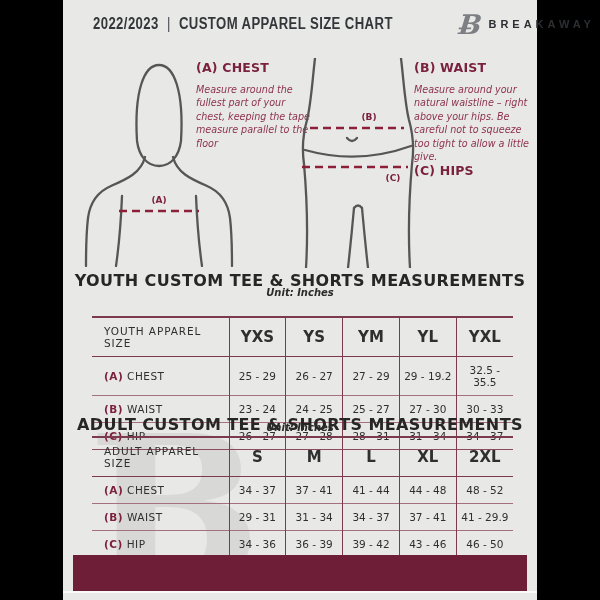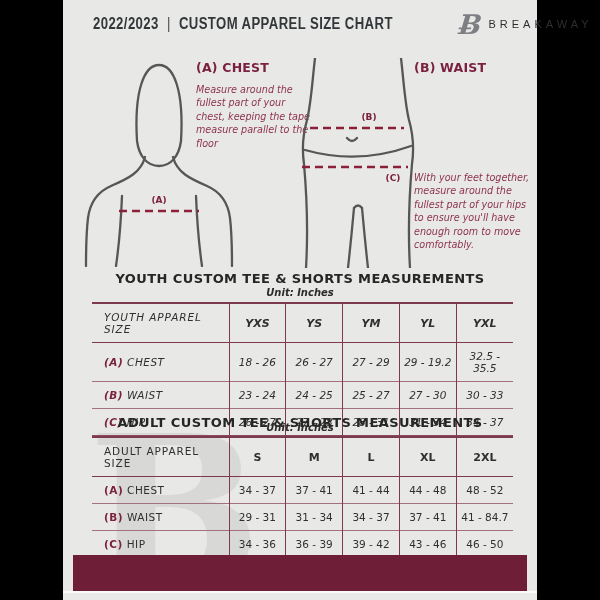--- a/index.html
+++ b/index.html
@@ -17,40 +17,40 @@
     font-family:"Liberation Sans",sans-serif;font-weight:bold;font-size:16px;color:#33373a;
     letter-spacing:.5px;transform:scaleX(.82);transform-origin:left center;white-space:nowrap;
     display:flex;align-items:center;gap:10px;
   }
   .header-sep{font-weight:400;color:#43474a;}
   .header-right{margin-left:auto;display:flex;align-items:center;gap:7px;}
   .logo-glyph{
     font-family:"DejaVu Serif",serif;font-style:italic;font-weight:bold;
     font-size:27px;color:#7d7f82;line-height:1;transform:skewX(-6deg);
   }
-  .brand{font-family:"Liberation Sans",sans-serif;font-weight:normal;font-size:11px;color:#2c2f32;letter-spacing:4px;}
+  .brand{font-family:"Liberation Sans",sans-serif;font-weight:bold;font-size:11px;color:#2c2f32;letter-spacing:4px;}
   
   .fig{position:absolute;}
   .instr{position:absolute;}
   .instr-heading{font-size:12.5px;font-weight:bold;color:#7b2140;letter-spacing:.2px;}
   .instr-body{font-size:9.6px;font-style:italic;color:#8d3150;line-height:1.4;margin-top:8px;}
   
-  .tbl-title{position:absolute;left:0;width:100%;text-align:center;font-size:13px;font-weight:bold;color:#262626;letter-spacing:.4px;}
+  .tbl-title{position:absolute;left:0;width:100%;text-align:center;font-size:16px;font-weight:bold;color:#262626;letter-spacing:.4px;}
   .tbl-unit{position:absolute;left:0;width:100%;text-align:center;font-size:10px;font-style:italic;font-weight:600;color:#2b2b2b;}
   table.size-table{
     position:absolute;left:29px;width:421px;border-collapse:collapse;table-layout:fixed;
     font-size:10.5px;color:#2f2f2f;
   }
   table.size-table col.c-label{width:137px;}
   table.size-table col.c-val{width:56.8px;}
   table.size-table thead tr{border-top:2px solid #7d3a4e;border-bottom:1.5px solid #7d3a4e;}
   table.size-table tbody tr{border-bottom:1.5px solid #a5707d;}
   table.size-table tbody tr:last-child{border-bottom:1.5px solid #8d4b5d;}
   table.size-table th,table.size-table td{padding:7px 0;text-align:center;font-weight:500;}
-  table.size-table th{font-weight:bold;font-size:11px;}
+  table.size-table th{font-weight:bold;font-size:15px;}
   table.size-table th.label-col{font-weight:400;font-size:10.5px;letter-spacing:.9px;text-align:left;padding-left:12px;}
   table.size-table td.label-col{text-align:left;padding-left:12px;letter-spacing:.5px;}
   table.size-table th:not(.label-col),table.size-table td:not(.label-col){border-left:1.6px solid #7d3a4e;}
   .row-prefix{font-weight:bold;color:#7b2140;}
   
   .watermark{
     position:absolute;left:25px;top:408px;font-family:"DejaVu Serif",serif;font-weight:bold;
     font-size:205px;line-height:1;color:rgba(160,160,160,0.22);z-index:0;pointer-events:none;
   }
   .content-layer{position:relative;z-index:1;}
@@ -103,31 +103,32 @@
     <path class="outline" d="M 65 150 C 67 172 69 192 71 210"></path>
     <path class="outline" d="M 57 150 Q 61 145 65 150" stroke-width="2"></path>
     <line class="dash" x1="13" y1="70" x2="107" y2="70"></line>
     <text class="fig-label" x="72" y="62" text-anchor="middle">(B)</text>
     <line class="dash" x1="5" y1="109" x2="111" y2="109"></line>
     <text class="fig-label" x="96" y="123" text-anchor="middle">(C)</text>
   </svg>
 
   <div class="instr" style="left:351px;top:60px;width:120px;">
     <div class="instr-heading">(B) WAIST</div>
+    <div class="instr-body">Measure around your natural waistline – right above your hips. Be careful not to squeeze too tight to allow a little give.</div>
   </div>
 
   <div class="instr" style="left:351px;top:163px;width:124px;">
-    <div class="instr-body">With your feet together, measure around the fullest part of your hips to ensure you'll have enough room to move comfortably.</div>
+    <div class="instr-heading">(C) HIPS</div>
   </div>
 
   <div class="content-layer">
 
     <div class="tbl-title" style="top:271px;">YOUTH CUSTOM TEE &amp; SHORTS MEASUREMENTS</div>
     <div class="tbl-unit" style="top:287px;">Unit: Inches</div>
-    <table class="size-table" style="top:302px;font-style:italic;">
+    <table class="size-table" style="top:316px;">
       <colgroup>
           <col class="c-label">
           <col class="c-val">
           <col class="c-val">
           <col class="c-val">
           <col class="c-val">
           <col class="c-val">
         </colgroup>
       <thead>
         <tr>
@@ -135,21 +136,21 @@
           <th>YXS</th>
           <th>YS</th>
           <th>YM</th>
           <th>YL</th>
           <th>YXL</th>
         </tr>
       </thead>
       <tbody>
         <tr>
           <td class="label-col"><span class="row-prefix">(A)</span> <span>CHEST</span></td>
-          <td>18 - 26</td>
+          <td>25 - 29</td>
           <td>26 - 27</td>
           <td>27 - 29</td>
           <td>29 - 19.2</td>
           <td>32.5 - 35.5</td>
         </tr>
         <tr>
           <td class="label-col"><span class="row-prefix">(B)</span> <span>WAIST</span></td>
           <td>23 - 24</td>
           <td>24 - 25</td>
           <td>25 - 27</td>
@@ -196,21 +197,21 @@
           <td>41 - 44</td>
           <td>44 - 48</td>
           <td>48 - 52</td>
         </tr>
         <tr>
           <td class="label-col"><span class="row-prefix">(B)</span> <span>WAIST</span></td>
           <td>29 - 31</td>
           <td>31 - 34</td>
           <td>34 - 37</td>
           <td>37 - 41</td>
-          <td>41 - 84.7</td>
+          <td>41 - 29.9</td>
         </tr>
         <tr>
           <td class="label-col"><span class="row-prefix">(C)</span> <span>HIP</span></td>
           <td>34 - 36</td>
           <td>36 - 39</td>
           <td>39 - 42</td>
           <td>43 - 46</td>
           <td>46 - 50</td>
         </tr>
       </tbody>

